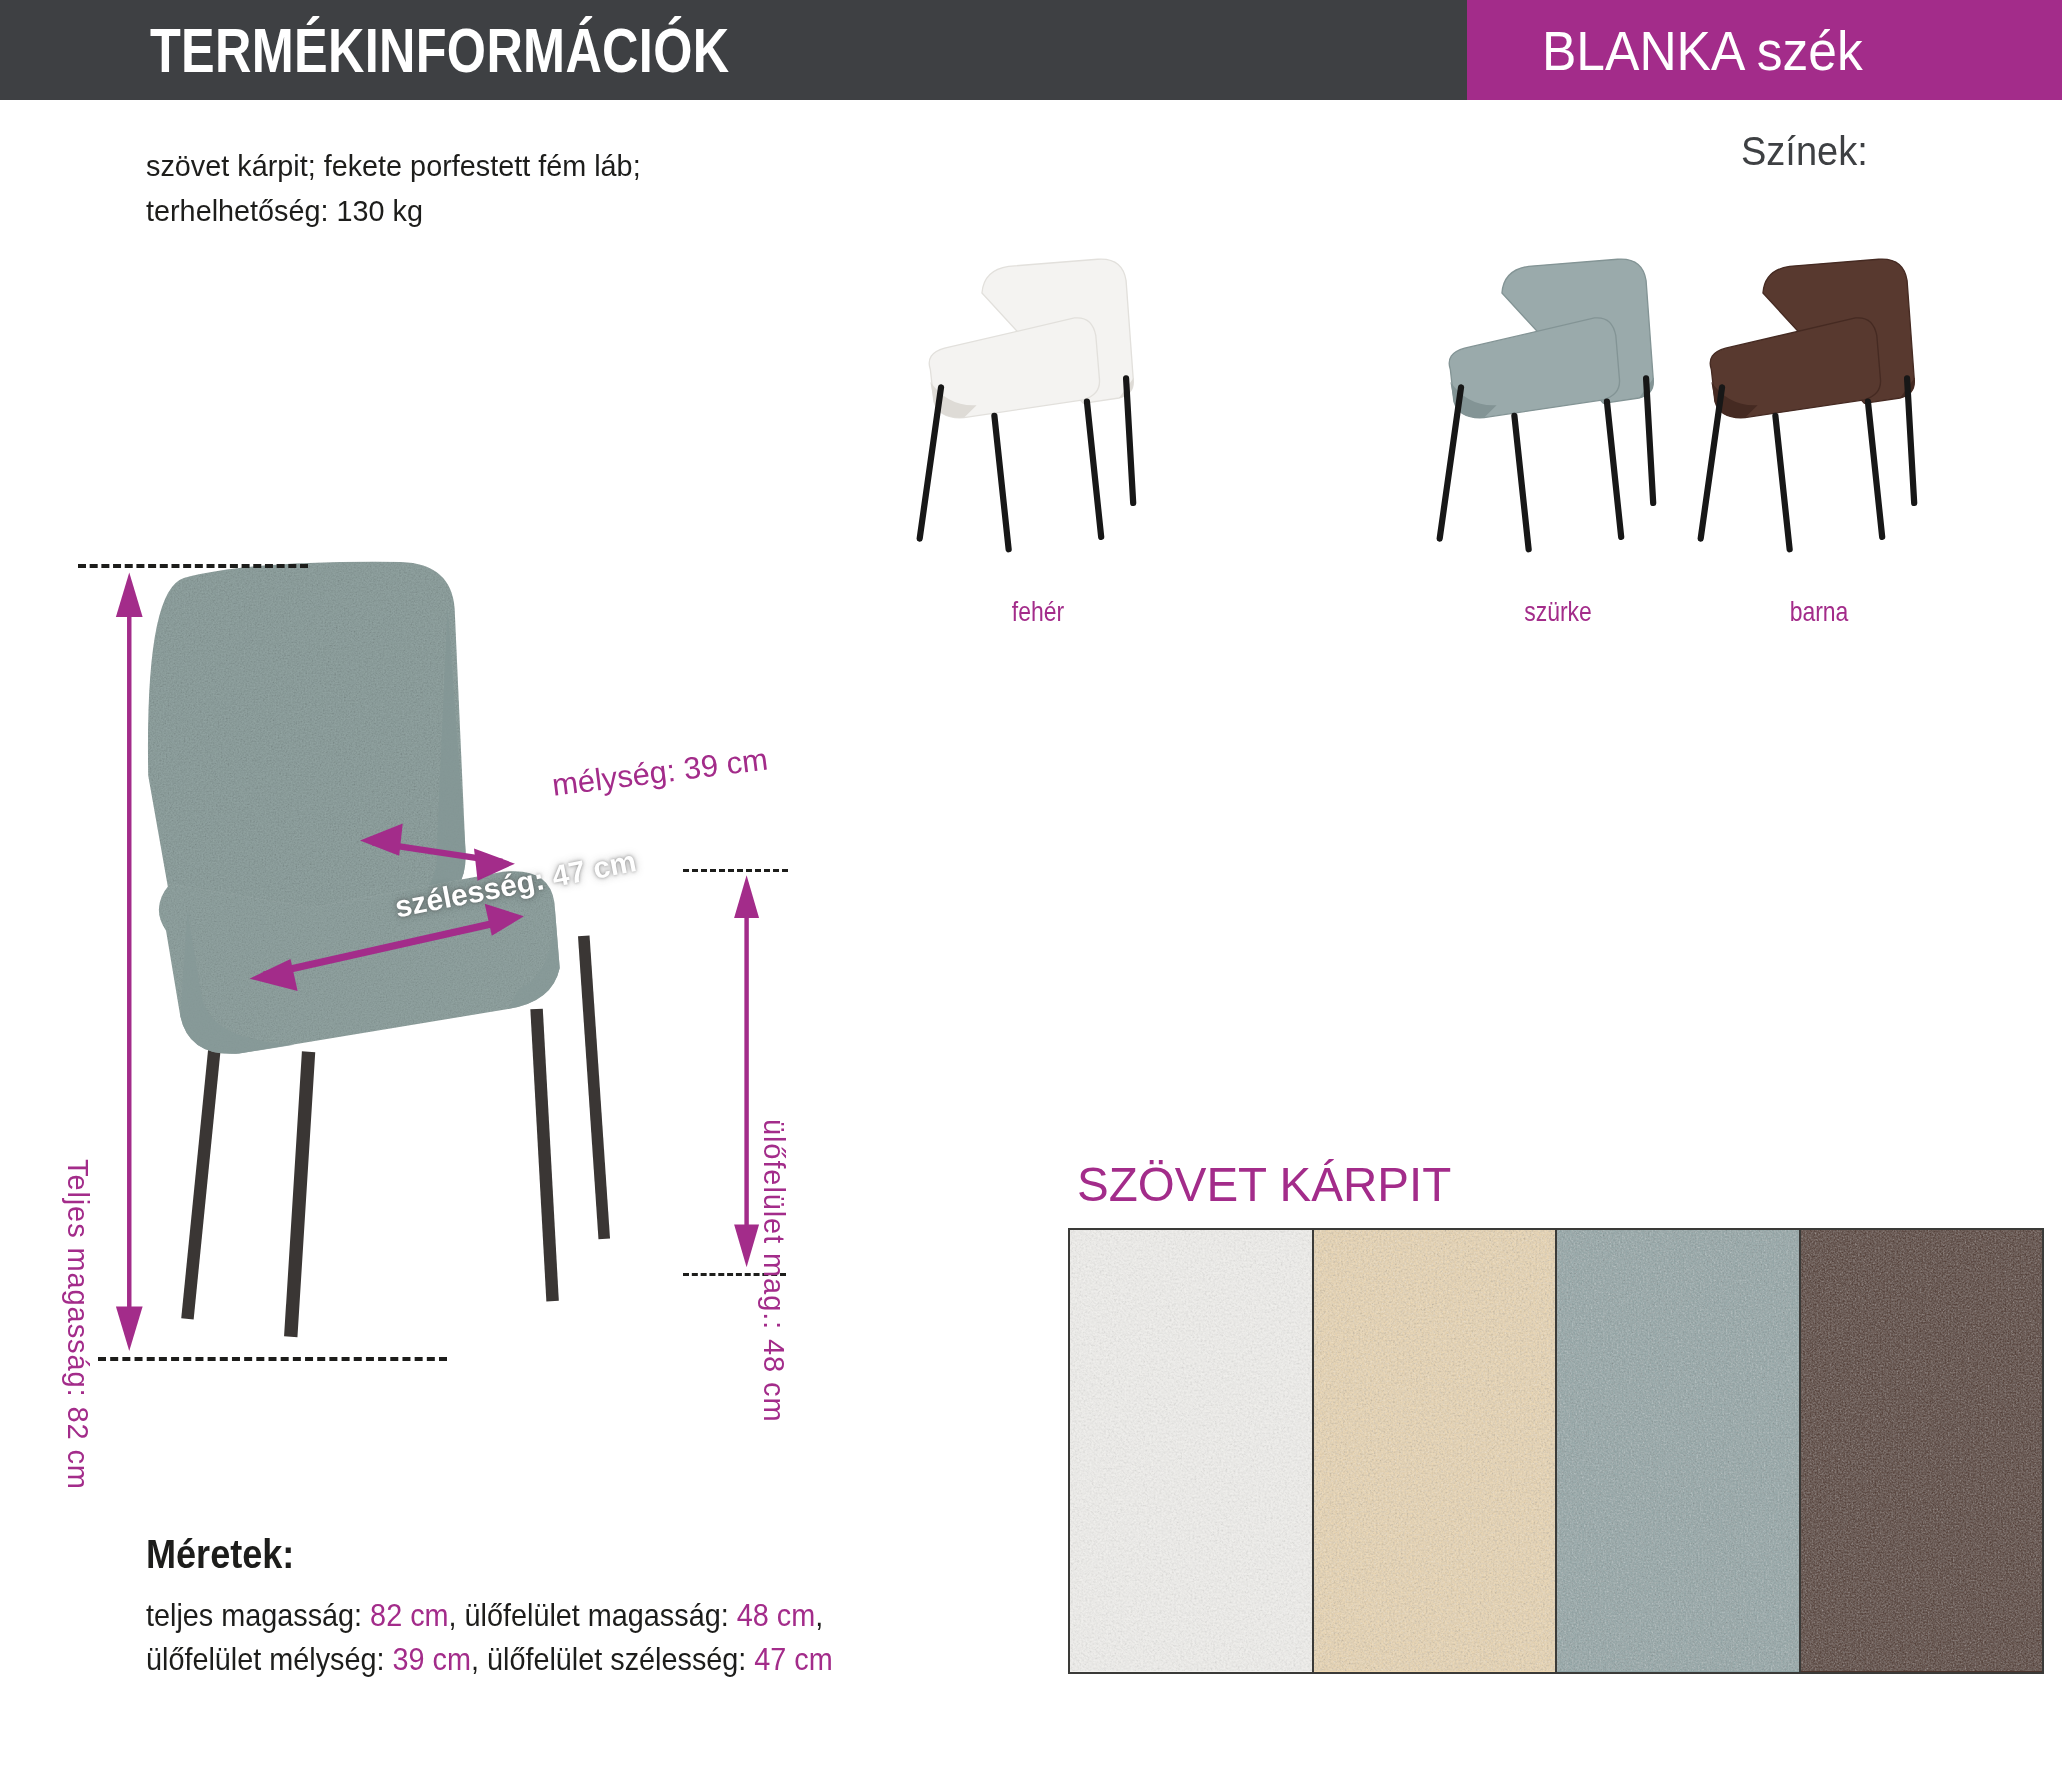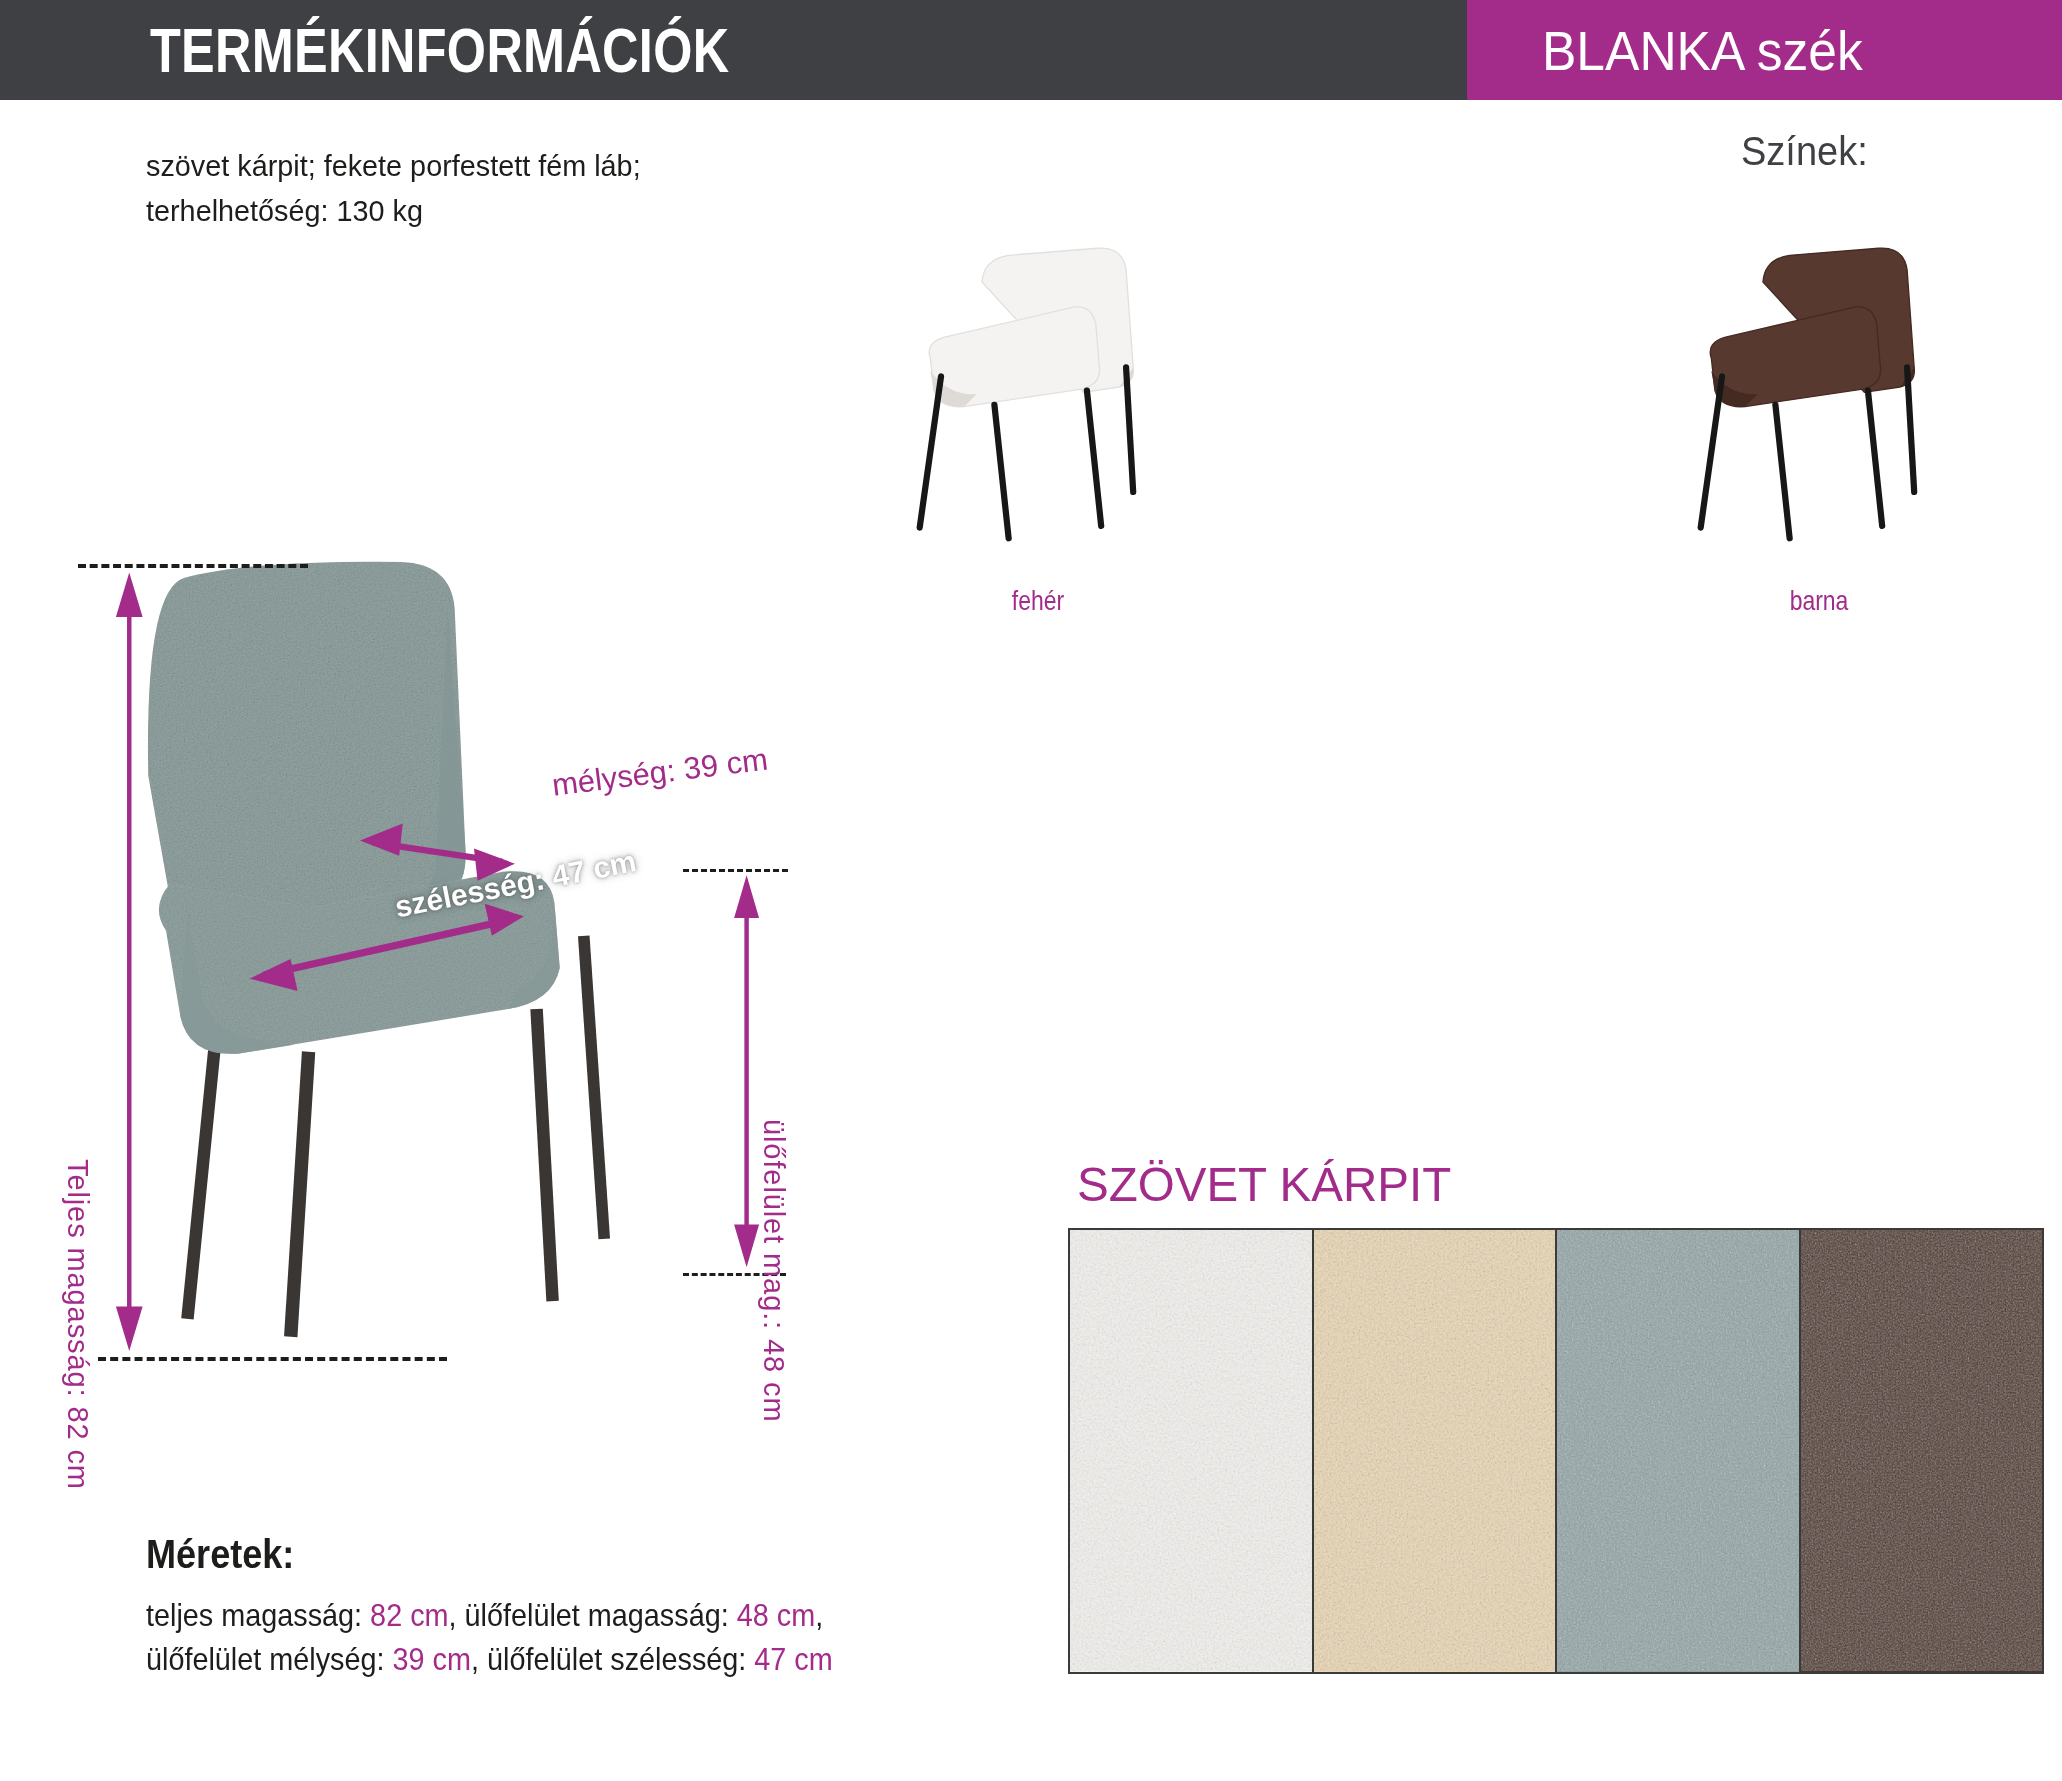--- a/index.html
+++ b/index.html
@@ -45,21 +45,21 @@
     transform: scaleX(0.96); transform-origin: left top;
   }
 
   
   .colors-label {
     position: absolute; left: 1741px; top: 129px;
     font-size: 40px; color: #3e4043;
     transform: scaleX(0.95); transform-origin: left top;
     white-space: nowrap;
   }
-  .thumb-row { position: absolute; left: 909px; top: 193px; width: 1052px; height: 419px; }
+  .thumb-row { position: absolute; left: 909px; top: 204px; width: 1052px; height: 419px; }
   .thumb { position: absolute; top: 0; width: 258px; height: 356px; }
   .thumb-caption {
     position: absolute; top: 392px; width: 258px;
     text-align: center;
     font-size: 28px; color: #a32c8a;
     transform: scaleX(0.82); transform-origin: center top;
     white-space: nowrap;
   }
 
   
@@ -174,20 +174,40 @@
               <line x1="200" y1="222" x2="216" y2="374" stroke-width="7"></line>
               <line x1="244" y1="196" x2="252" y2="336" stroke-width="7"></line>
             </g>
           </g>
         </svg>
       </div>
       <div class="thumb-caption">fehér</div>
     </div>
 
 
+    <div class="thumb" style="left:520px;">
+      <div class="chair-mini">
+        <svg viewBox="0 0 290 400">
+          <g>
+            <path d="M82 100 Q84 74 112 70 L212 62 Q240 60 244 86 L252 196 Q254 214 236 218 L196 224 Z" fill="#9aaaab" stroke="#839495" stroke-width="1.5"></path>
+            <path d="M236 218 L252 196 Q254 214 236 218 Z" fill="#839495"></path>
+            <path d="M24 186 Q18 168 40 162 L186 128 Q206 126 210 148 L214 196
+                     Q216 214 196 220 L62 240 Q34 242 28 222 Z" fill="#9aaaab" stroke="#839495" stroke-width="1.5"></path>
+            <path d="M62 240 Q34 242 28 222 L24 200 Q44 228 76 226 Z" fill="#839495"></path>
+            <g stroke="#171717" stroke-linecap="round">
+              <line x1="36" y1="206" x2="12" y2="376" stroke-width="7"></line>
+              <line x1="96" y1="238" x2="112" y2="388" stroke-width="7"></line>
+              <line x1="200" y1="222" x2="216" y2="374" stroke-width="7"></line>
+              <line x1="244" y1="196" x2="252" y2="336" stroke-width="7"></line>
+            </g>
+          </g>
+        </svg>
+      </div>
+      <div class="thumb-caption">szürke</div>
+    </div>
 
     <div class="thumb" style="left:781px;">
       <div class="chair-mini">
         <svg viewBox="0 0 290 400">
           <g>
             <path d="M82 100 Q84 74 112 70 L212 62 Q240 60 244 86 L252 196 Q254 214 236 218 L196 224 Z" fill="#58392f" stroke="#452a22" stroke-width="1.5"></path>
             <path d="M236 218 L252 196 Q254 214 236 218 Z" fill="#452a22"></path>
             <path d="M24 186 Q18 168 40 162 L186 128 Q206 126 210 148 L214 196
                      Q216 214 196 220 L62 240 Q34 242 28 222 Z" fill="#58392f" stroke="#452a22" stroke-width="1.5"></path>
             <path d="M62 240 Q34 242 28 222 L24 200 Q44 228 76 226 Z" fill="#452a22"></path>

